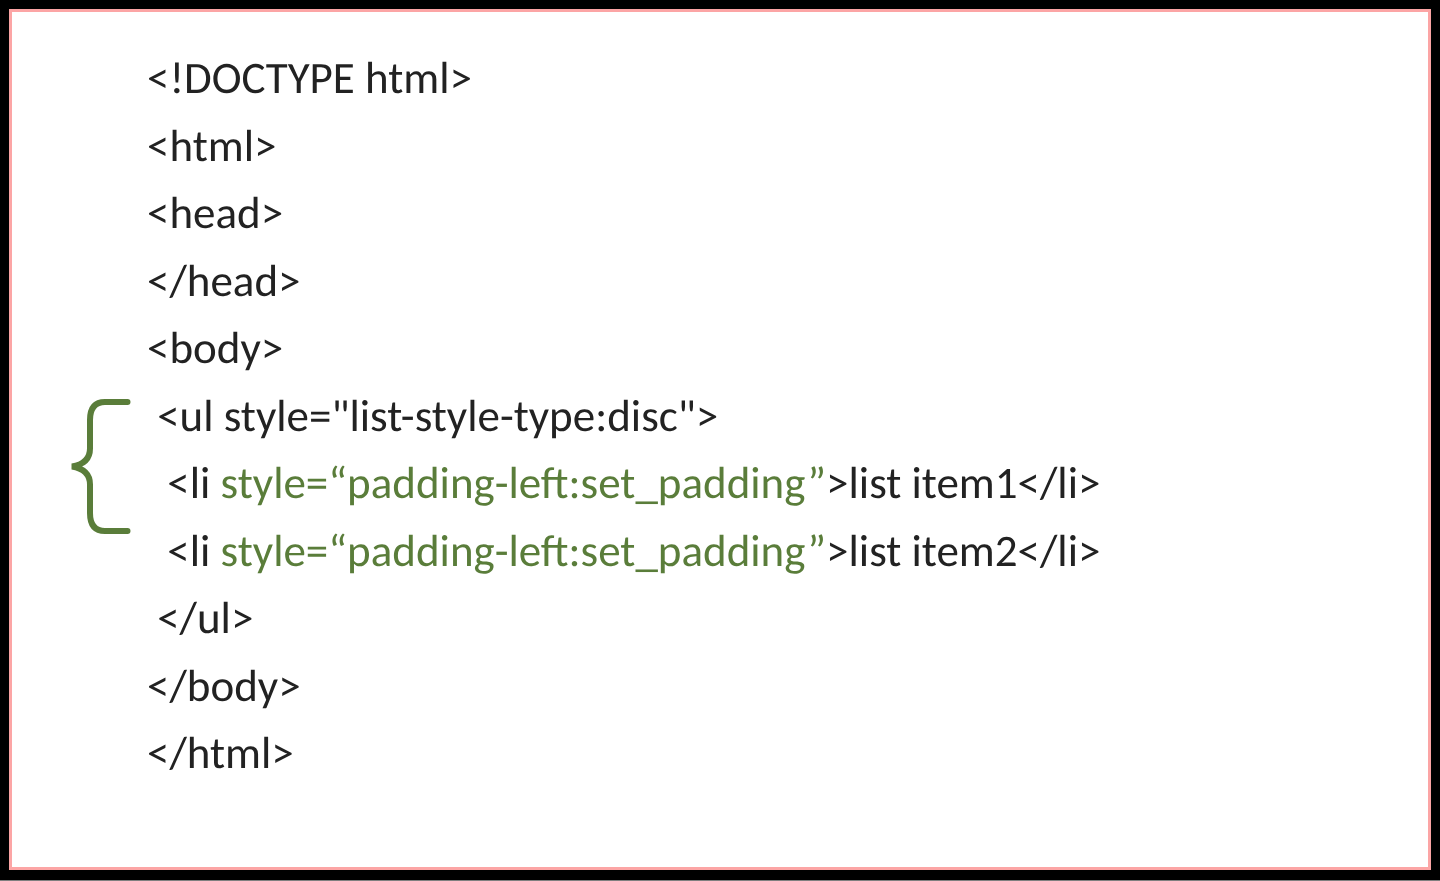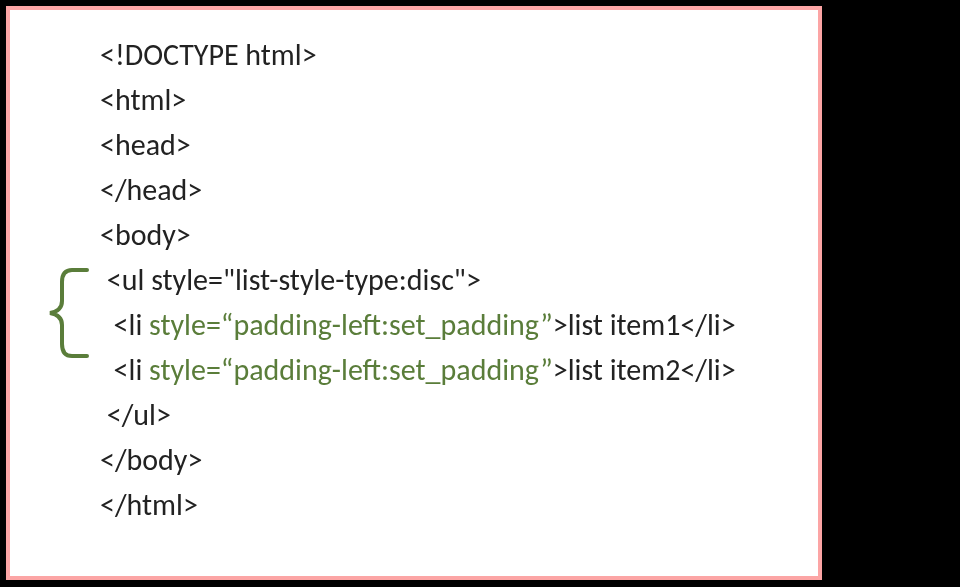--- a/index.html
+++ b/index.html
@@ -6,24 +6,24 @@
   body {
     margin: 0;
     padding: 0;
     background: #000;
     width: 960px;
     height: 587px;
     font-family: Calibri, "Segoe UI", Arial, sans-serif;
   }
   .frame {
     background: #fff;
-    width: 816px;
+    width: 948px;
     height: 574px;
     margin: 6px;
-    border: 4px solid #fca5a5;
+    border: 2px solid #fca5a5;
     box-shadow: 4px 4px 0 rgba(0,0,0,0.4);
     padding: 22px 20px 20px 90px;
     position: relative;
   }
   .code {
     font-size: 30px;
     line-height: 45px;
     color: #222;
     white-space: pre;
     font-family: Calibri, "Segoe UI", Arial, sans-serif;

